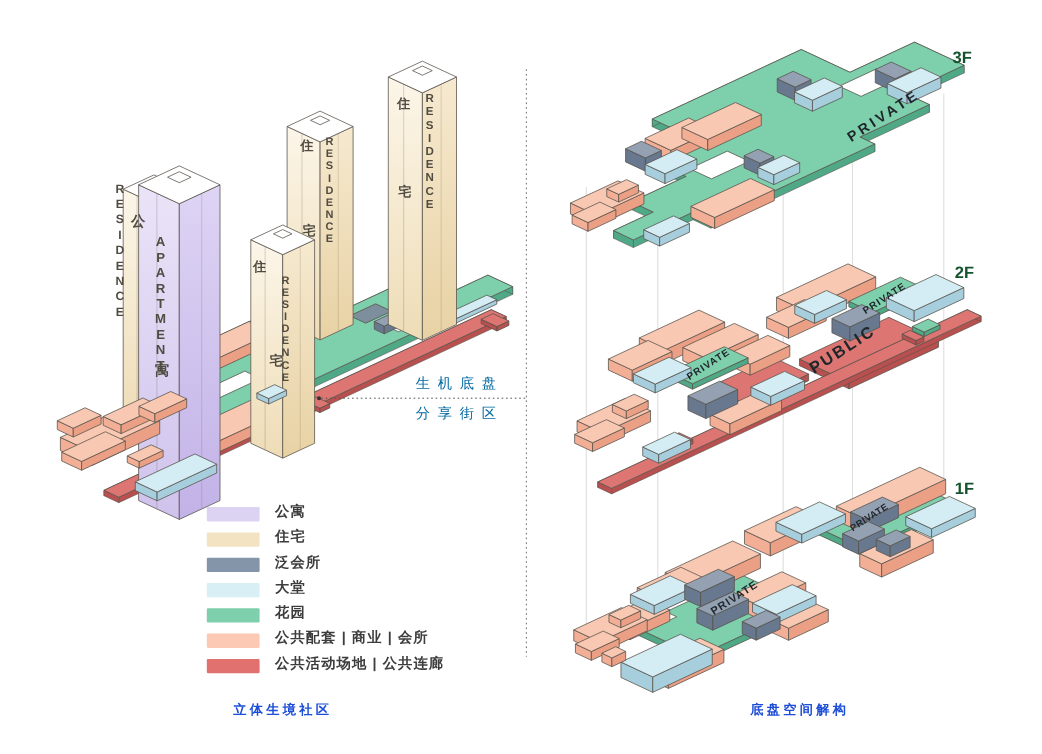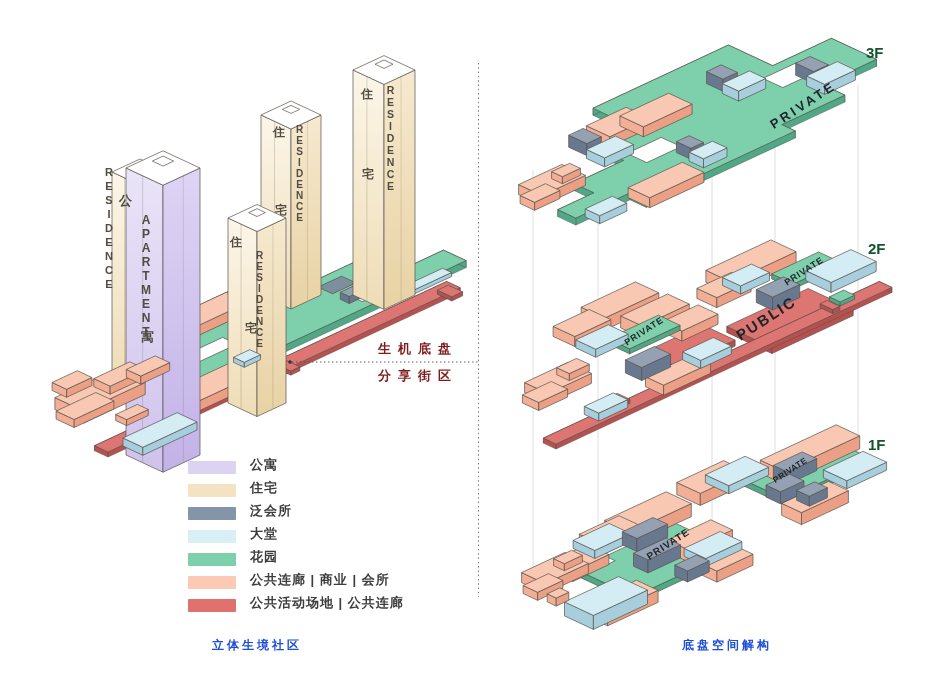--- a/index.html
+++ b/index.html
@@ -7,21 +7,21 @@
          font-family:"Liberation Sans","DejaVu Sans",sans-serif;}
   svg{position:absolute;left:0;top:0;}
   .vt{position:absolute;writing-mode:vertical-rl;text-orientation:upright;
       font-weight:700;color:#514c42;line-height:1;}
   .zh{position:absolute;font-weight:700;color:#514c42;line-height:1;}
   .zl{position:absolute;font-weight:700;color:#1f262b;
       transform:translate(-50%,-50%) rotate(-33deg);letter-spacing:2px;}
   .fl{position:absolute;font-weight:700;color:#14532d;font-size:15px;}
   .cap{position:absolute;transform:translateX(-50%);font-weight:700;color:#1d4ed8;
        font-size:12px;letter-spacing:3px;}
-  .ann{position:absolute;font-weight:700;color:#7f1d1d;font-size:13px;letter-spacing:7px;}
+  .ann{position:absolute;font-weight:400;color:#0369a1;font-size:13px;letter-spacing:7px;}
   .legend{position:absolute;left:188px;top:461px;}
   .lrow{display:flex;align-items:flex-end;margin-bottom:10px;height:13px;}
   .sw{display:inline-block;width:48px;height:13px;margin-right:14px;border-radius:1px;}
   .ltext{font-size:13px;font-weight:600;color:#3d3d3d;letter-spacing:1px;}
 </style>
 </head>
 <body>
 
 <div class="stage">
 
@@ -437,21 +437,21 @@
     <div class="lrow">
         <span class="sw" style="background: rgb(216, 239, 246);"></span>
         <span class="ltext">大堂</span>
       </div>
     <div class="lrow">
         <span class="sw" style="background: rgb(126, 207, 172);"></span>
         <span class="ltext">花园</span>
       </div>
     <div class="lrow">
         <span class="sw" style="background: rgb(251, 201, 180);"></span>
-        <span class="ltext">公共连廊 | 商业 | 会所</span>
+        <span class="ltext">公共配套 | 商业 | 会所</span>
       </div>
     <div class="lrow">
         <span class="sw" style="background: rgb(224, 113, 110);"></span>
         <span class="ltext">公共活动场地 | 公共连廊</span>
       </div>
   </div>
 
   <div class="cap" style="left:257px;top:637px">立体生境社区</div>
   <div class="cap" style="left:727px;top:637px">底盘空间解构</div>
 </div>

